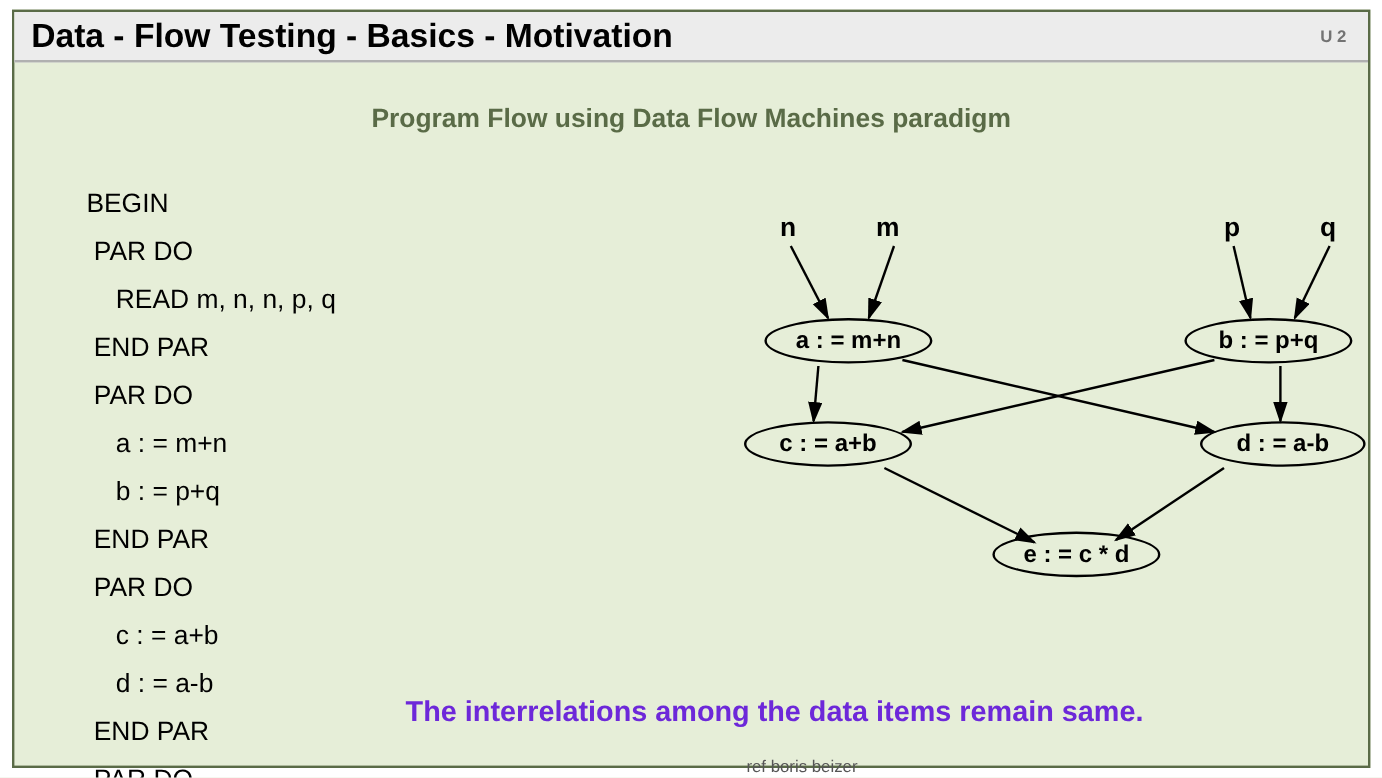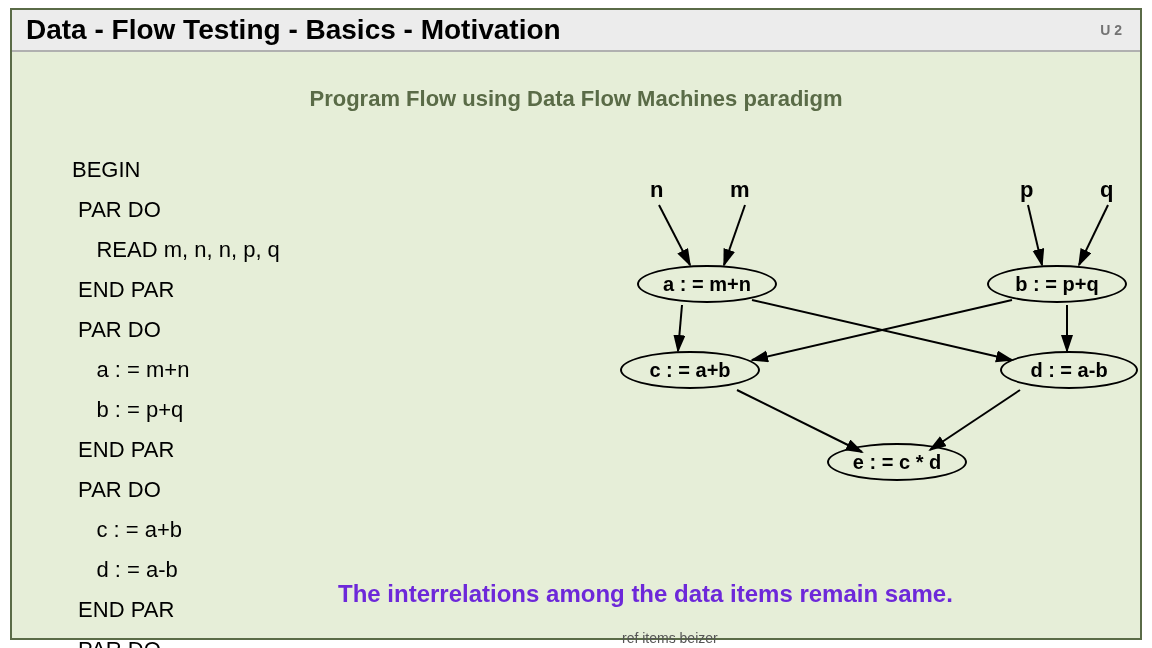--- a/index.html
+++ b/index.html
@@ -173,14 +173,14 @@
     <div class="input-label" style="top:12px;left:528px;">q</div>
 
     <div class="oval-node" style="top:100px;left:65px;width:140px;height:38px;">a : = m+n</div>
     <div class="oval-node" style="top:100px;left:415px;width:140px;height:38px;">b : = p+q</div>
     <div class="oval-node" style="top:186px;left:48px;width:140px;height:38px;">c : = a+b</div>
     <div class="oval-node" style="top:186px;left:428px;width:138px;height:38px;">d : = a-b</div>
     <div class="oval-node" style="top:278px;left:255px;width:140px;height:38px;">e : = c * d</div>
   </div>
 
   <div class="footer-text">The interrelations among the data items remain same.</div>
-  <div class="ref-text">ref items beizer</div>
+  <div class="ref-text">ref boris beizer</div>
 </div>
 
 </body></html>

